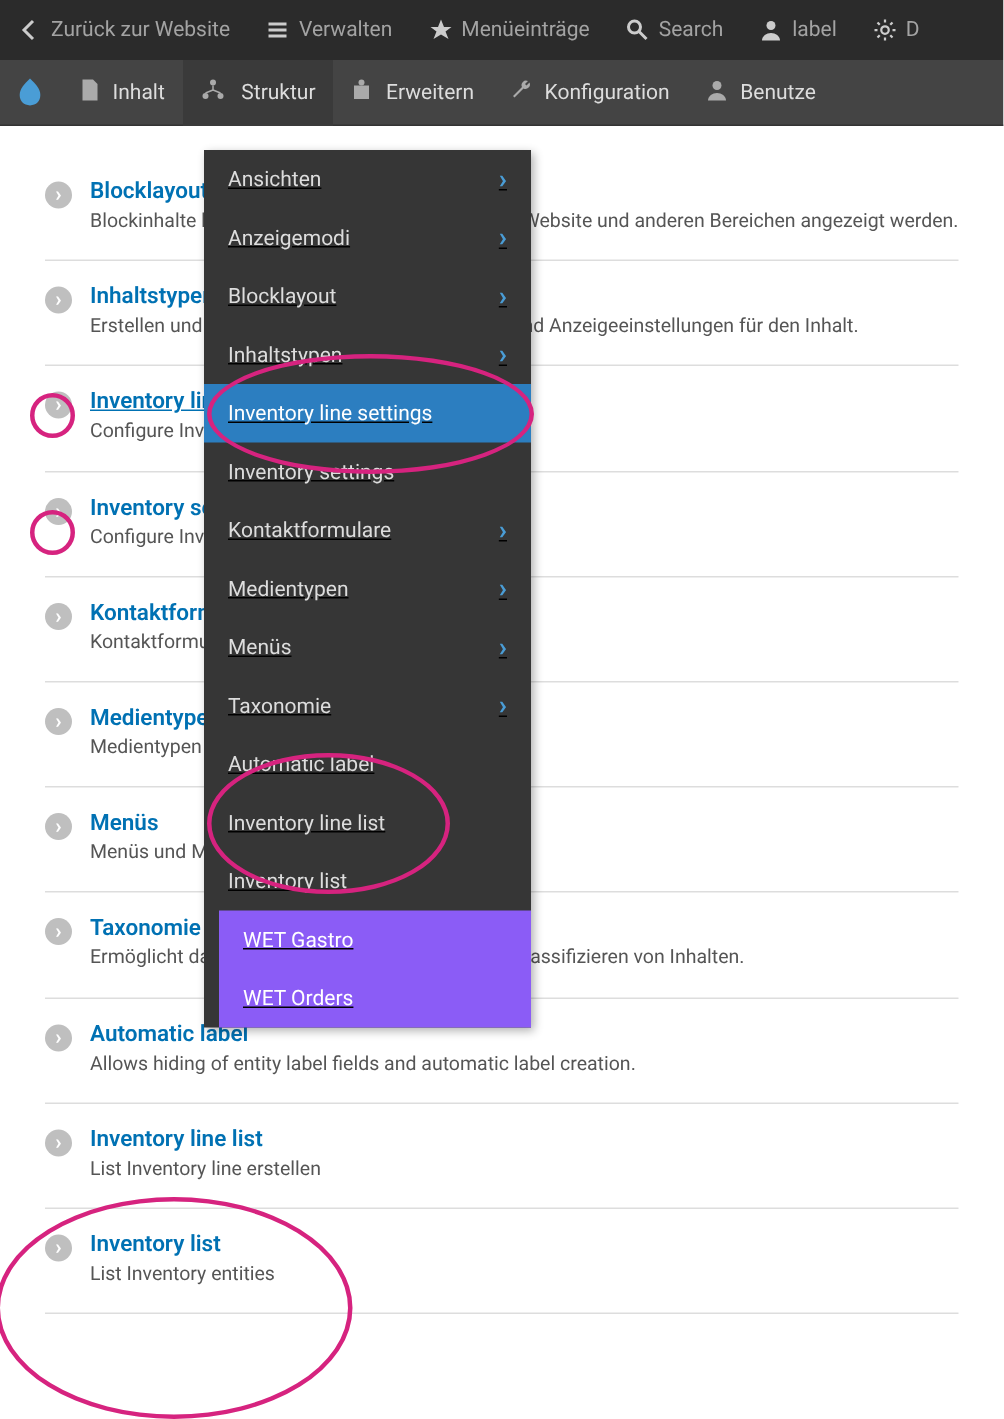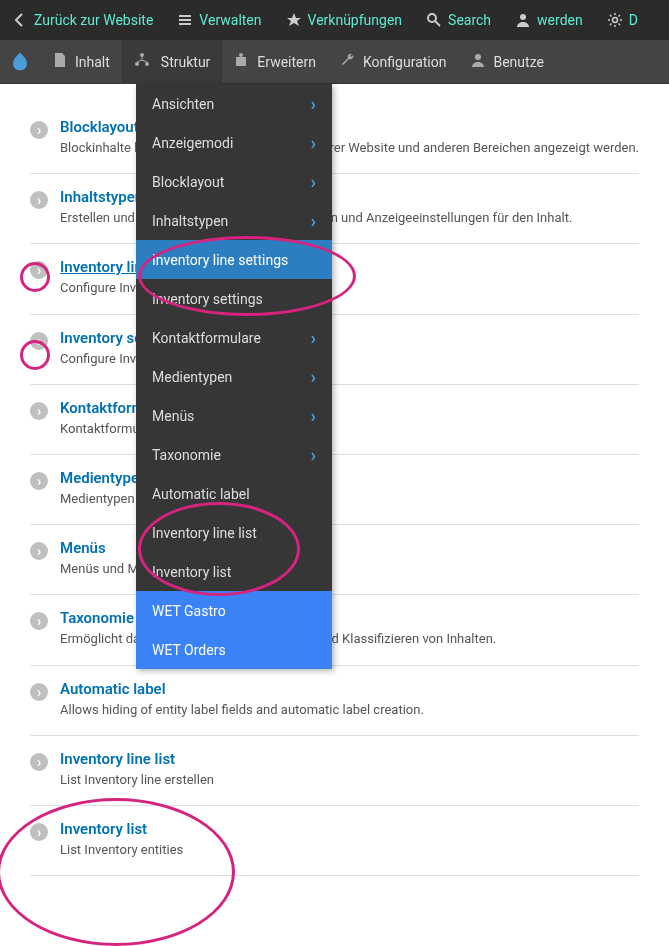--- a/index.html
+++ b/index.html
@@ -1,33 +1,33 @@
 <!DOCTYPE html>
 <html><head>
 <meta charset="utf-8">
 <style>
 * { margin: 0; padding: 0; box-sizing: border-box; }
 body { font-family: -apple-system, BlinkMacSystemFont, "Segoe UI", Roboto, sans-serif; background: #fff; width: 669px; height: 946px; overflow: hidden; position: relative; }
 
 
-.admin-bar { background: #2b2b2b; height: 40px; display: flex; align-items: center; color: #5eead4; font-size: 14px; }
+.admin-bar { background: #2b2b2b; height: 40px; display: flex; align-items: center; color: #a3a3a3; font-size: 14px; }
 .admin-bar-item { display: flex; align-items: center; padding: 0 12px; height: 40px; gap: 6px; cursor: pointer; }
 .admin-bar-item .icon { width: 16px; height: 16px; display: inline-flex; align-items: center; justify-content: center; }
 
 
-.menu-bar { background: #444; height: 44px; display: flex; align-items: center; color: #ddd; font-size: 14px; border-bottom: 1px solid #333; }
+.menu-bar { background: #444; height: 44px; display: flex; align-items: flex-start; color: #ddd; font-size: 14px; border-bottom: 1px solid #333; }
 .menu-bar-item { display: flex; align-items: center; padding: 0 12px; height: 44px; gap: 7px; cursor: pointer; }
 .menu-bar-item.active { background: #3a3a3a; gap: 11px; }
 .menu-logo { width: 40px; height: 44px; display: flex; align-items: center; justify-content: center; }
 
 
-.dropdown { position: absolute; top: 84px; left: 136px; width: 196px; background: #363636; z-index: 100; box-shadow: 2px 2px 6px rgba(0,0,0,0.3); }
+.dropdown { position: absolute; top: 100px; left: 136px; width: 218px; background: #363636; z-index: 100; box-shadow: 2px 2px 6px rgba(0,0,0,0.3); text-decoration: underline; }
 .dropdown-item { display: flex; align-items: center; justify-content: space-between; padding: 0 16px; height: 39px; color: #ddd; font-size: 14px; cursor: pointer; }
 .dropdown-item.active { background: #2c7ec0; color: #fff; }
-.dropdown-item.highlighted { background: #3b82f6; color: #fff; }
+.dropdown-item.highlighted { background: #8b5cf6; color: #fff; margin-left: 10px; }
 .dropdown-item .chev { color: #4a9dd6; font-size: 18px; font-weight: bold; }
 
 
 .content { padding: 20px 30px; }
 .content-item { display: flex; align-items: flex-start; gap: 12px; padding: 14px 0 16px; border-bottom: 1px solid #ddd; }
 .content-item:first-child { border-top: none; }
 .bullet { width: 18px; height: 18px; border-radius: 50%; background: #bfbfbf; display: flex; align-items: center; justify-content: center; flex-shrink: 0; margin-top: 3px; }
 .bullet::after { content: "›"; color: #fff; font-size: 14px; font-weight: bold; line-height: 1; }
 .content-text { flex: 1; }
 .content-title { color: #0071b3; font-size: 15px; font-weight: 600; margin-bottom: 3px; }
@@ -64,39 +64,39 @@
         </svg>
       </span>
     <span>Verwalten</span>
   </div>
   <div class="admin-bar-item">
     <span class="icon">
         <svg viewBox="0 0 16 16">
           <path d="M8 1l2 5h5l-4 3 2 5-5-3-5 3 2-5-4-3h5z" fill="#ccc"></path>
         </svg>
       </span>
-    <span>Verknüpfungen</span>
+    <span>Menüeinträge</span>
   </div>
   <div class="admin-bar-item">
     <span class="icon">
         <svg viewBox="0 0 16 16">
           <circle cx="6" cy="6" r="4" stroke="#ccc" stroke-width="2" fill="none"></circle>
           <path d="M9 9l5 5" stroke="#ccc" stroke-width="2"></path>
         </svg>
       </span>
     <span>Search</span>
   </div>
   <div class="admin-bar-item">
     <span class="icon">
         <svg viewBox="0 0 16 16">
           <circle cx="8" cy="5" r="3" fill="#ccc"></circle>
           <path d="M2 15c0-3 3-5 6-5s6 2 6 5" fill="#ccc"></path>
         </svg>
       </span>
-    <span>werden</span>
+    <span>label</span>
   </div>
   <div class="admin-bar-item">
     <span class="icon">
         <svg viewBox="0 0 16 16">
           <circle cx="8" cy="8" r="2.5" fill="none" stroke="#ccc" stroke-width="1.5"></circle>
           <path d="M8 1v2M8 13v2M1 8h2M13 8h2M3 3l1.5 1.5M11.5 11.5L13 13M3 13l1.5-1.5M11.5 4.5L13 3" stroke="#ccc" stroke-width="1.5"></path>
         </svg>
       </span>
     <span>D</span>
   </div>

